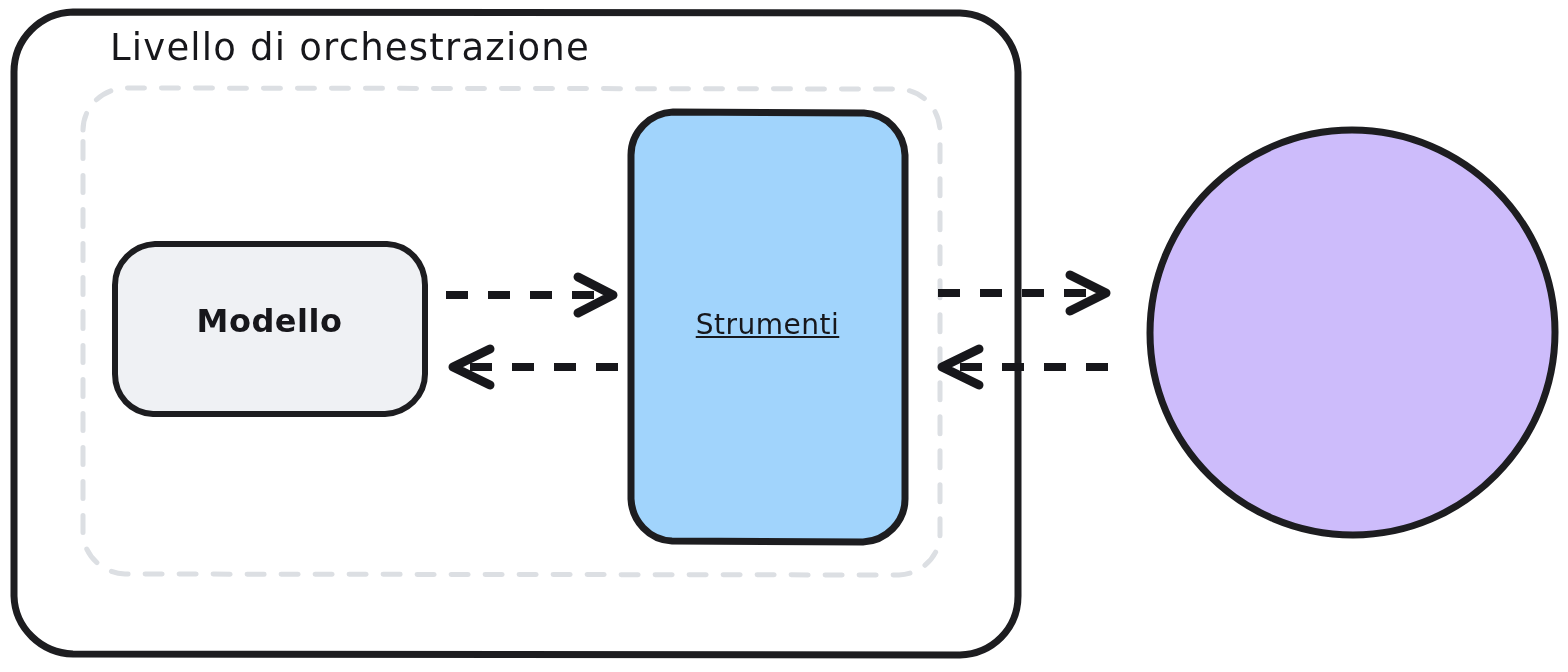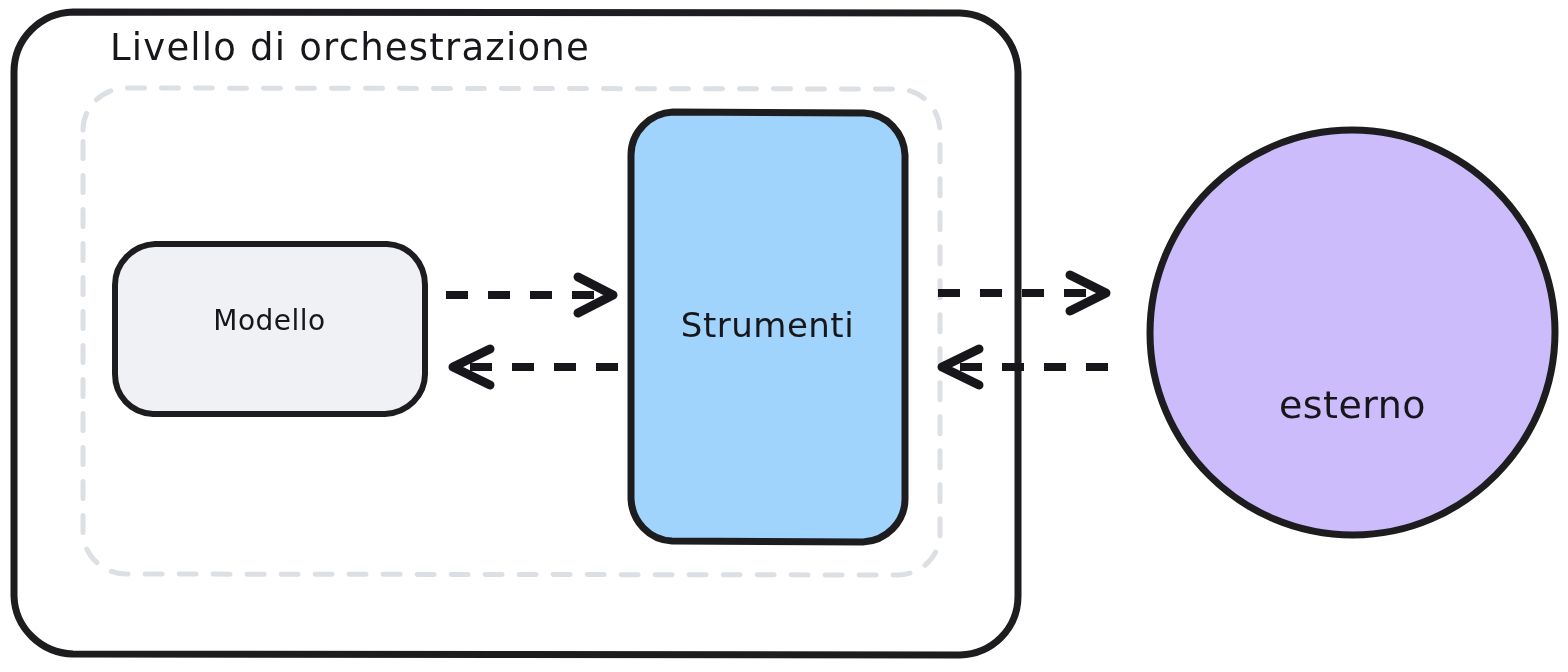--- a/index.html
+++ b/index.html
@@ -38,29 +38,31 @@
     left: 110px;
     top: 26px;
     font-size: 37px;
     line-height: 44px;
     letter-spacing: 1.2px;
   }
   #modello-label {
     left: 114px;
     top: 300px;
     width: 311px;
-    font-size: 28px;
+    font-size: 32px;
     line-height: 42px;
+    font-weight: bold;
   }
   #strumenti-label {
     left: 630px;
     top: 304px;
     width: 275px;
-    font-size: 34px;
+    font-size: 28px;
     line-height: 42px;
+    text-decoration: underline;
   }
   #mondo-label {
     left: 1150px;
     top: 260px;
     width: 405px;
     font-size: 38px;
     line-height: 58px;
   }
 </style>
 </head>
@@ -149,16 +151,15 @@
 
   </svg>
 
   <div class="label" id="title-label">Livello di orchestrazione</div>
 
   <div class="label" id="modello-label">Modello</div>
 
   <div class="label" id="strumenti-label">Strumenti</div>
 
   <div class="label" id="mondo-label">
-    <div>esterno</div>
   </div>
 
 </div>
 
 </body></html>

